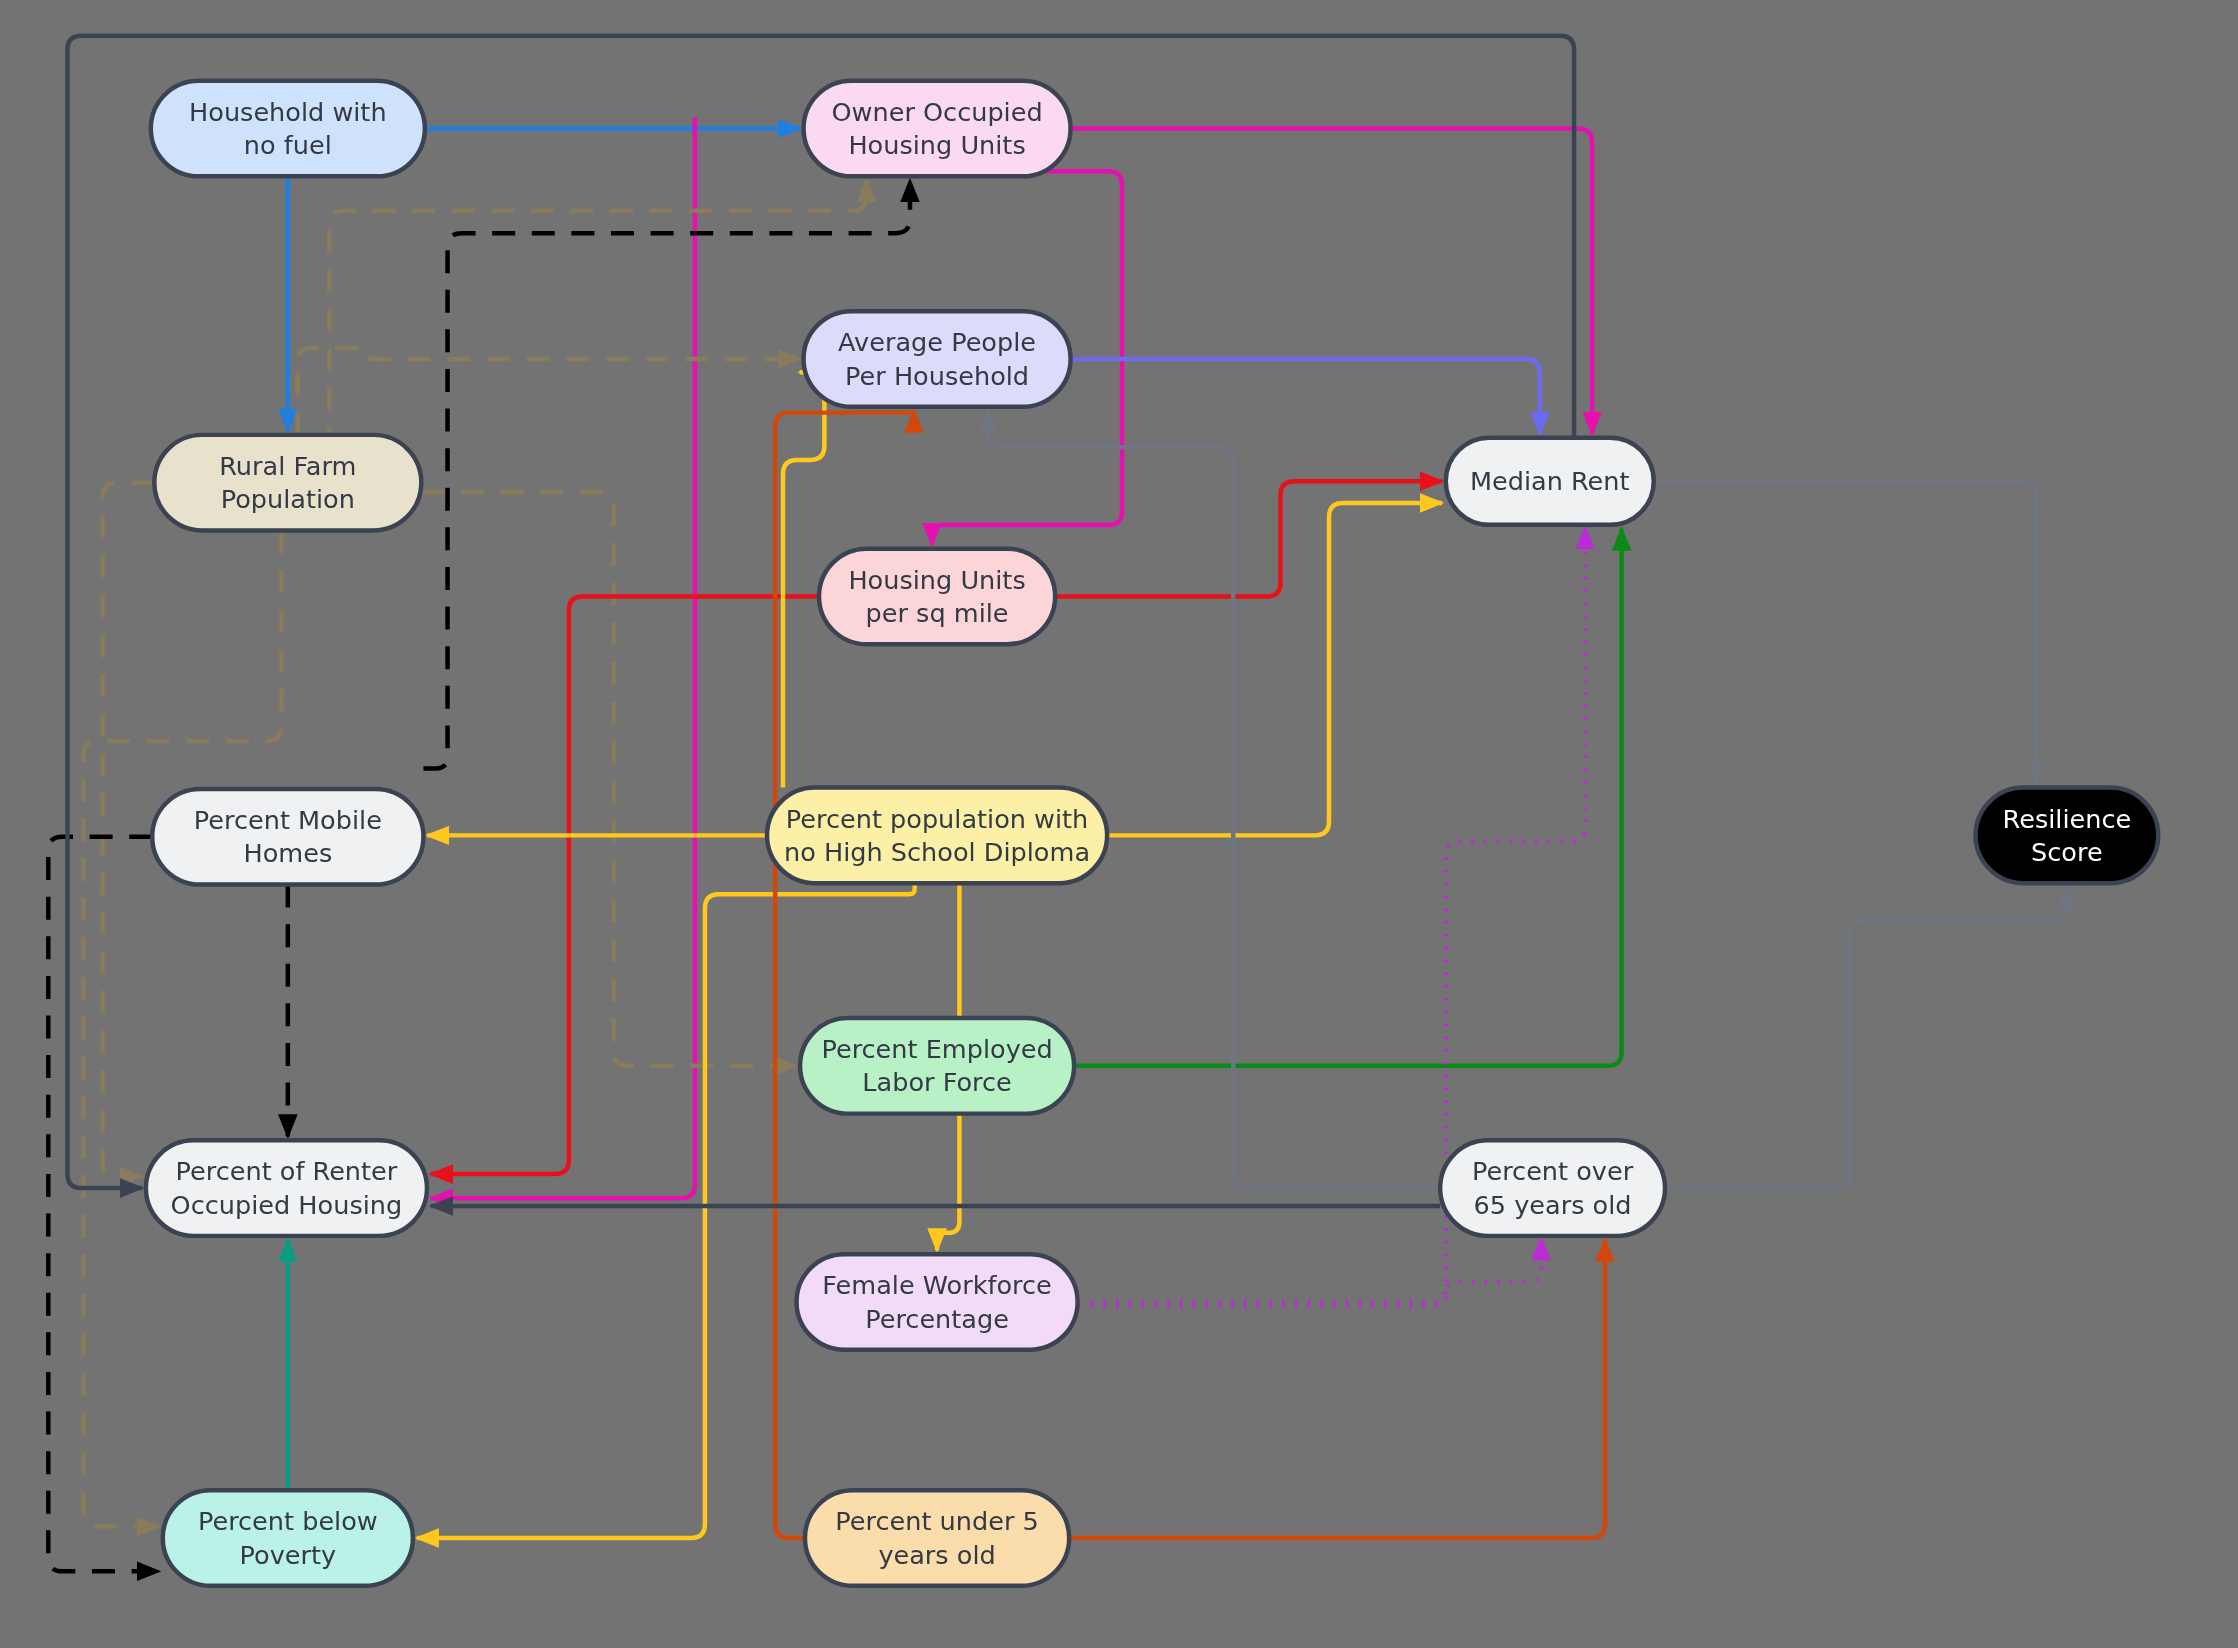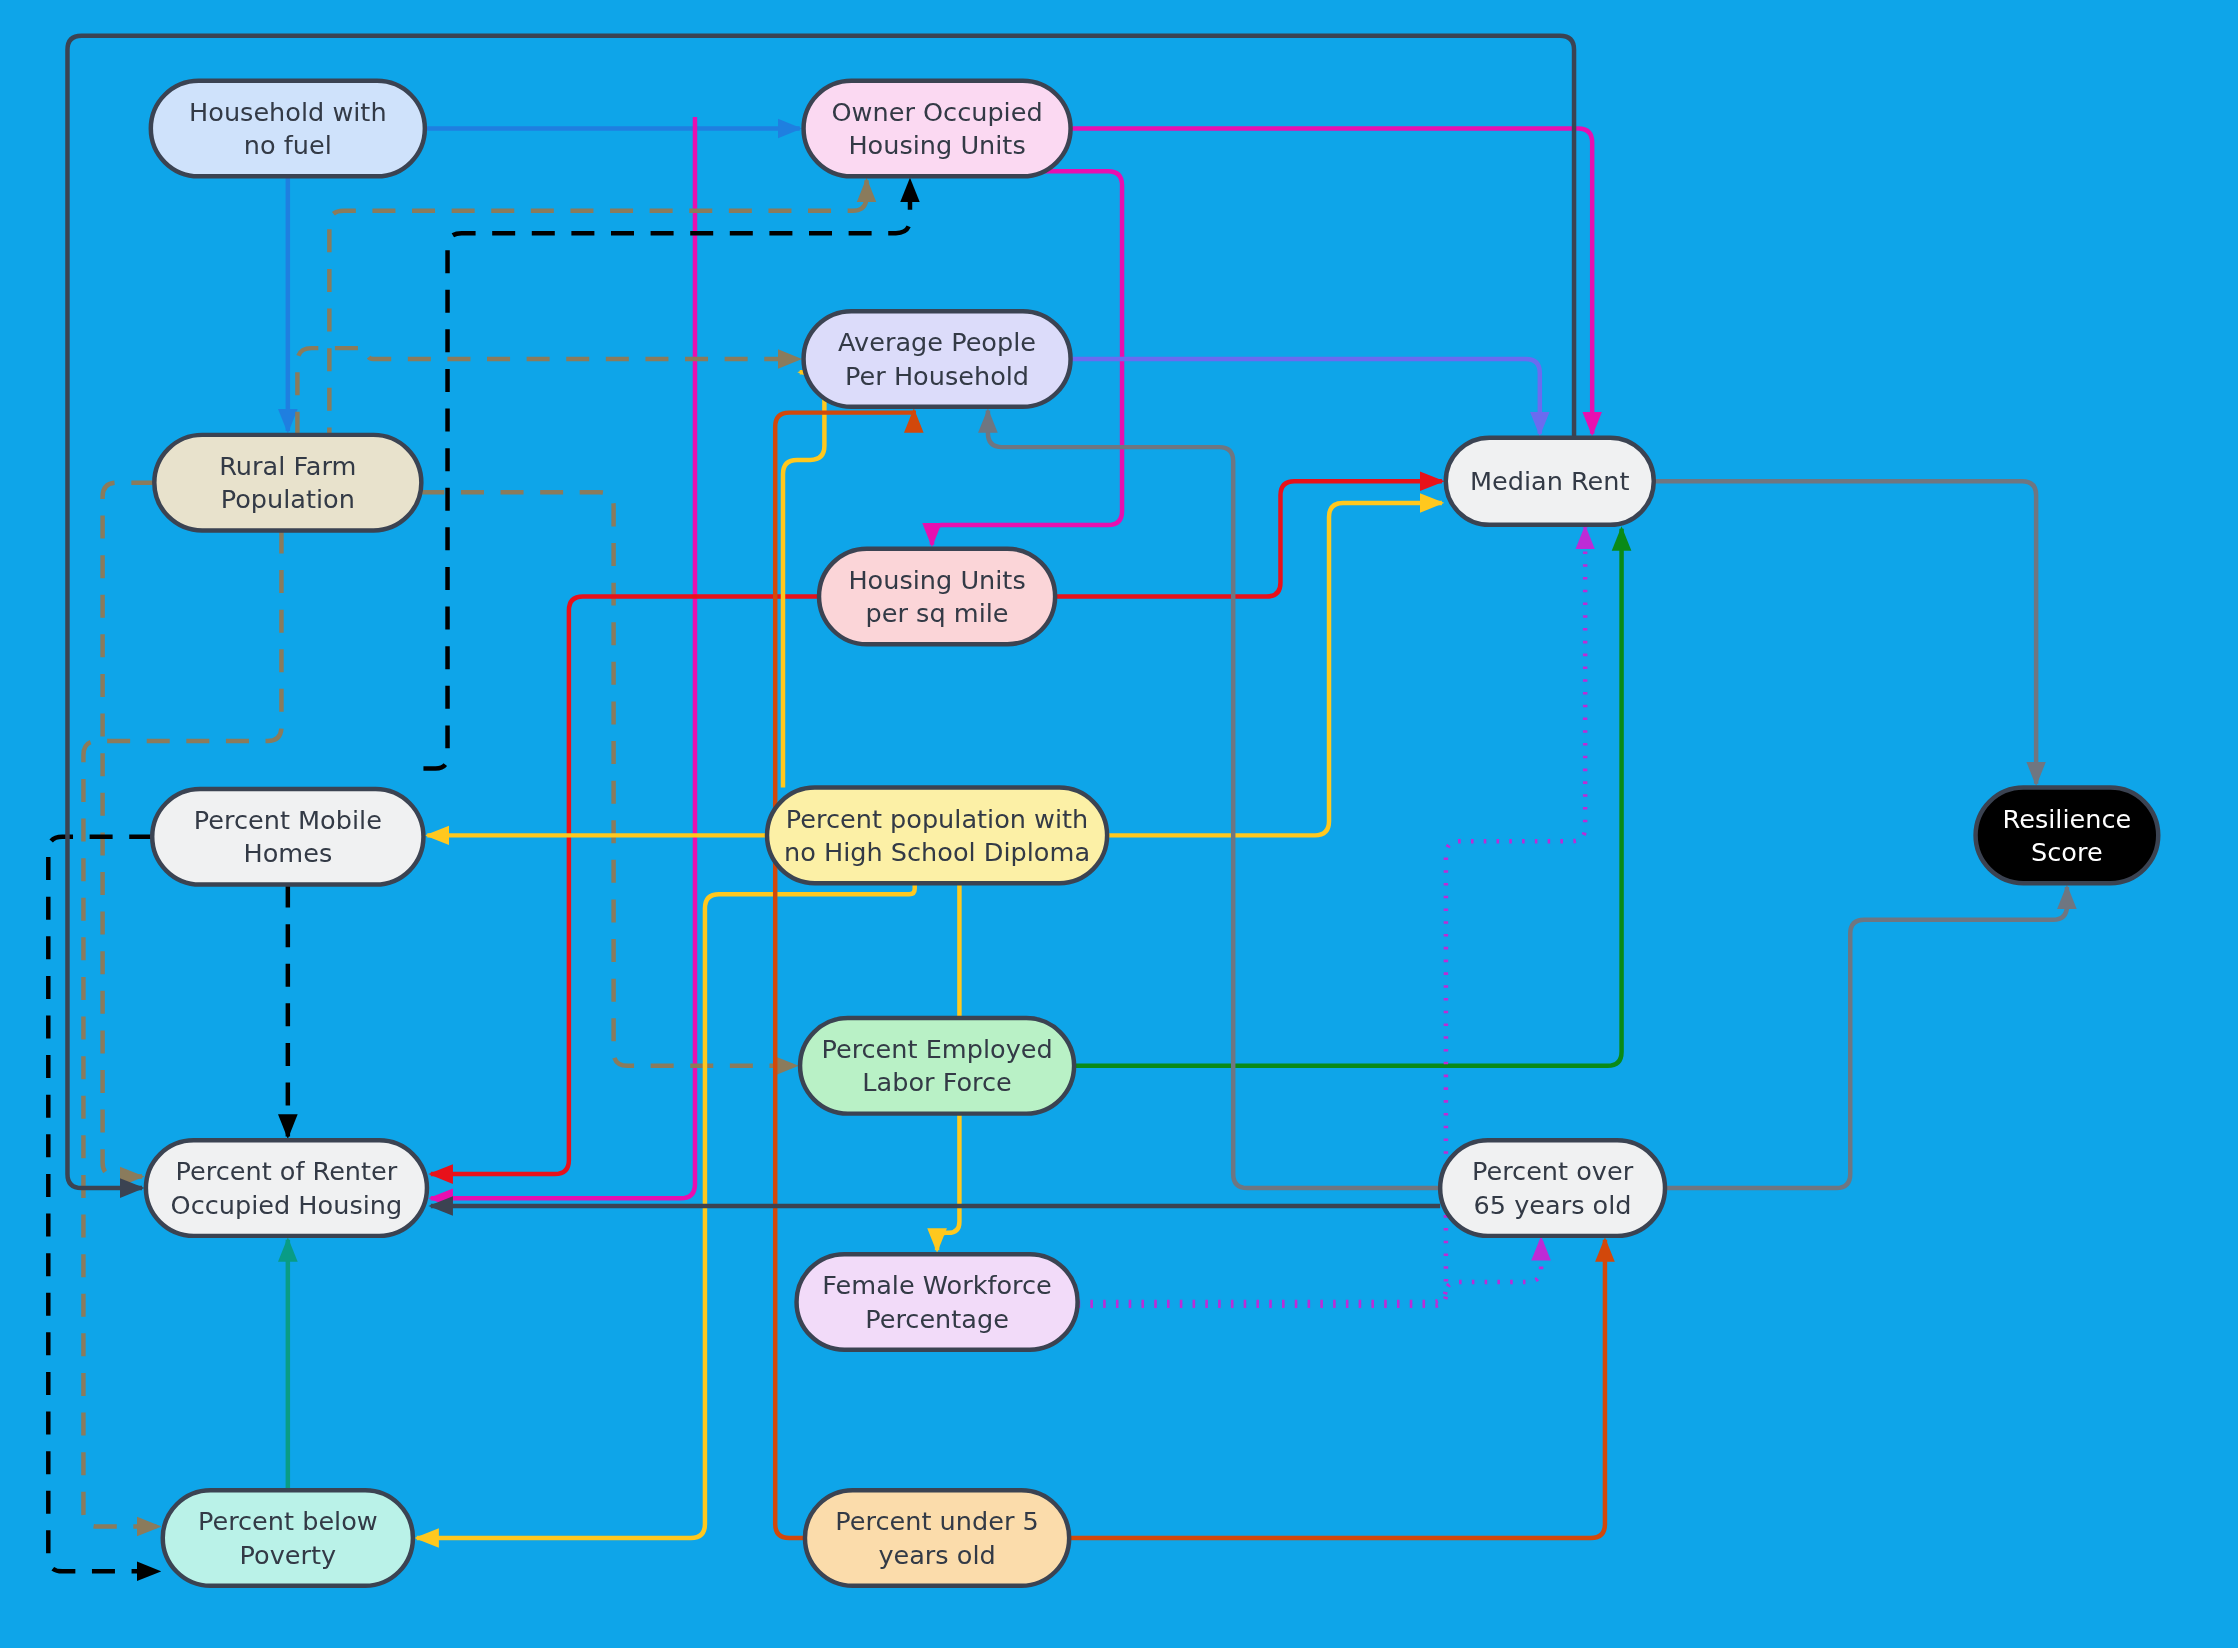--- a/index.html
+++ b/index.html
@@ -1,17 +1,17 @@
 <!DOCTYPE html>
 <html style="font-size:10.2px"><head>
 <meta charset="utf-8">
 <style>
   html,body{margin:0;padding:0;background:#ffffff;}
   body{width:2239px;height:1648px;font-family:"DejaVu Sans",sans-serif;}
-  #canvas{position:relative;width:2239px;height:1648px;background:#0ea5e9;}
+  #canvas{position:relative;width:2239px;height:1648px;background:#737373;}
   svg#flow{position:absolute;left:0;top:0;width:2239px;height:1648px;}
   .node-label{font-family:"DejaVu Sans",sans-serif;font-size:40px;fill:#333a46;}
   .node-label.inv{fill:#ffffff;}
   .nshape{stroke:#3b4352;stroke-width:7;}
   .edge{fill:none;stroke-width:7;stroke-linecap:butt;stroke-linejoin:round;}
 </style>
 </head>
 <body>
 
 <div id="canvas">

